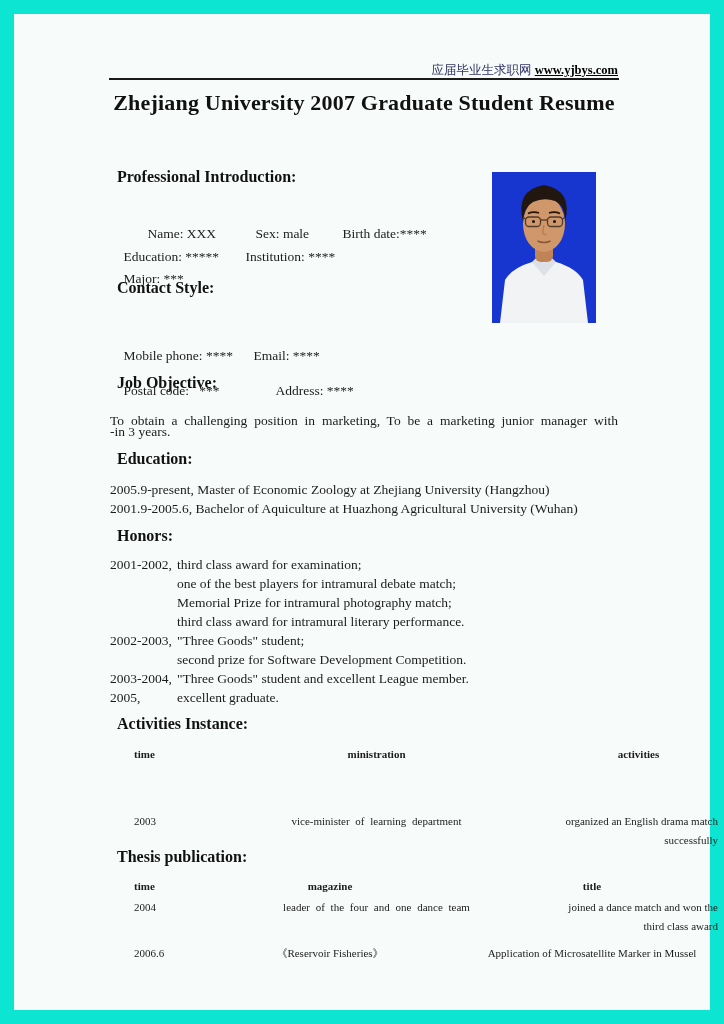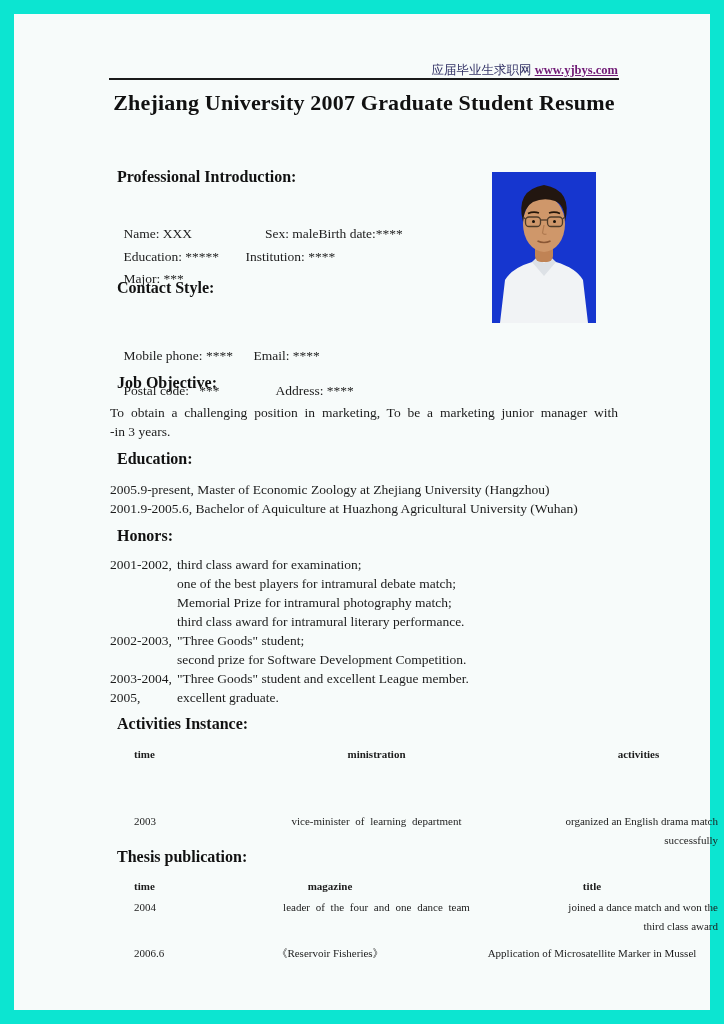--- a/index.html
+++ b/index.html
@@ -14,46 +14,46 @@
     position:absolute;left:14px;top:14px;right:14px;bottom:14px;
     background:#f7fbfa;
   }
   .abs{position:absolute;}
   
   .site-row{
     left:96px;top:33px;width:508px;
     text-align:right;font-size:12.5px;white-space:pre;
   }
   .site-label{color:#333366;}
-  .site-link{color:#701a75;text-decoration:underline;font-weight:bold;cursor:pointer;}
+  .site-link{color:#000000;text-decoration:underline;font-weight:bold;cursor:pointer;}
   .rule{
     left:95px;top:64px;width:510px;height:0;
     border-top:2px solid #1a1a1a;
   }
   .doc-title{
     left:96px;top:76px;width:508px;
     text-align:center;font-weight:bold;font-size:22px;color:#111;
     letter-spacing:0.2px;white-space:nowrap;
   }
   
   .sec-h{
     left:103px;width:508px;
     font-weight:bold;font-size:16px;color:#111;white-space:nowrap;
   }
   
   .bline{
     left:96px;width:520px;
     font-size:13.5px;line-height:19px;white-space:pre;
   }
   .seg{display:inline-block;white-space:pre;vertical-align:top;}
-  .w108{width:108px;} .w87{width:87px;text-align:right;}
+  .w108{width:108px;margin-left:24px;} .w87{width:87px;}
   .w122{width:122px;}
   .w120{width:120px;} .w130{width:130px;} .w152{width:152px;}
   
-  .just-full{text-align:justify;text-align-last:justify;white-space:normal;width:508px;}
+  .just-full{text-align:justify;text-align-last:justify;white-space:normal;width:508px;margin-top:8px;}
   
   .honor-line{left:96px;width:520px;font-size:13.5px;line-height:19px;white-space:pre;}
   .period{display:inline-block;width:67px;white-space:pre;}
   
   .photo{left:478px;top:158px;width:104px;height:151px;}
   .photo svg{display:block;}
   
   .tbl{left:108px;width:508px;font-size:11px;line-height:19px;display:grid;gap:48px;}
   .tbl-act{grid-template-columns:80px 253px 175px;}
   .tbl-th{grid-template-columns:80px 160px 268px;}

